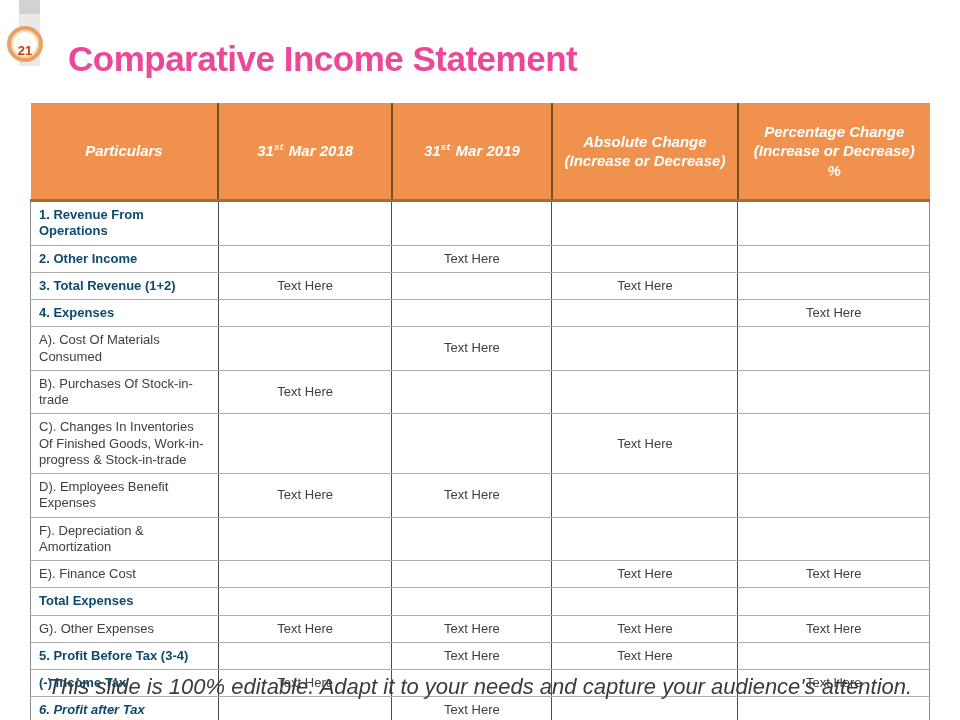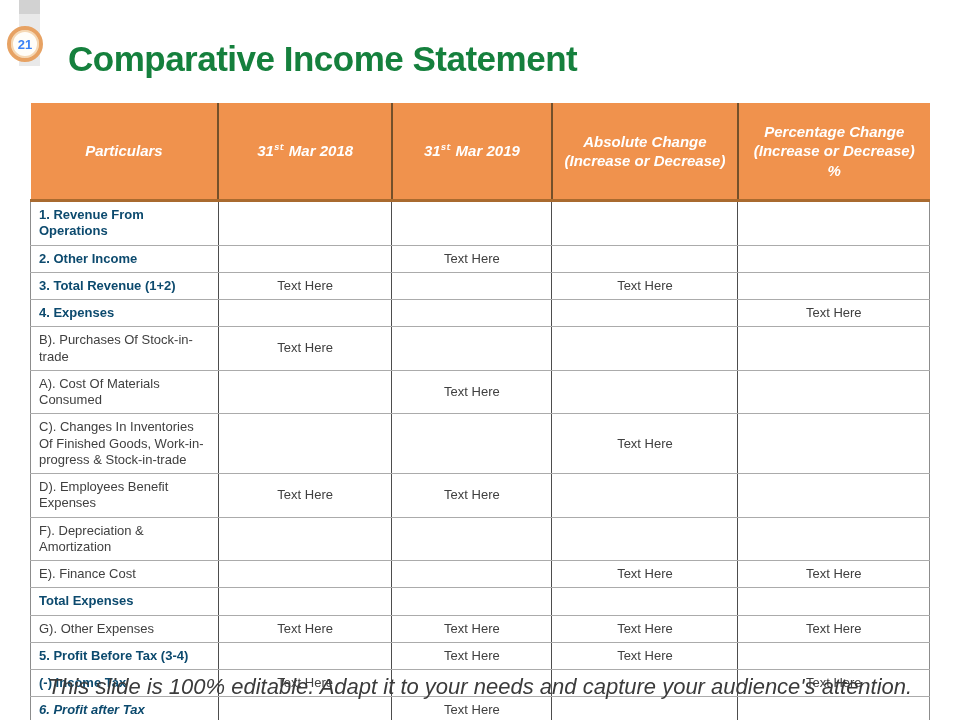--- a/index.html
+++ b/index.html
@@ -9,27 +9,27 @@
   }
 
   
   .corner-tab { position:absolute; left:19px; top:0; width:21px; }
   .corner-tab .tab-top { height:14px; background:#d2d2d2; }
   .corner-tab .tab-bottom { height:52px; background:#e9e9e9; }
   .page-circle {
     position:absolute; left:7px; top:26px; width:28px; height:28px;
     border:4px solid #e7a263; border-radius:50%;
     background:#fffdf8; box-shadow: inset 0 0 0 2px #f5d8b4;
-    display:flex; align-items:center; justify-content:center;
-    font-size:13px; font-weight:bold; color:#3b82f6;
+    display:flex; align-items:flex-end; justify-content:center;
+    font-size:13px; font-weight:bold; color:#c2410c;
   }
 
   .slide-title {
     position:absolute; left:68px; top:16px;
-    font-size:35px; font-weight:bold; color:#15803d; letter-spacing:-0.5px;
+    font-size:35px; font-weight:bold; color:#ec4899; letter-spacing:-0.5px;
   }
 
   
   table.income-table {
     position:absolute; left:30px; top:103px; width:900px;
     border-collapse:collapse; table-layout:fixed;
   }
   thead th {
     background:#f0924d; color:#ffffff;
     font-style:italic; font-weight:bold; font-size:15px; line-height:1.3;
@@ -126,30 +126,30 @@
           <td class="val"></td>
         </tr>
         <tr>
           <td class="label bold">4. Expenses</td>
           <td class="val"></td>
           <td class="val"></td>
           <td class="val"></td>
           <td class="val">Text Here</td>
         </tr>
         <tr>
+          <td class="label">A). Cost Of Materials Consumed</td>
+          <td class="val"></td>
+          <td class="val">Text Here</td>
+          <td class="val"></td>
+          <td class="val"></td>
+        </tr>
+        <tr>
           <td class="label">B). Purchases Of Stock-in-trade</td>
           <td class="val">Text Here</td>
           <td class="val"></td>
-          <td class="val"></td>
-          <td class="val"></td>
-        </tr>
-        <tr>
-          <td class="label">A). Cost Of Materials Consumed</td>
-          <td class="val"></td>
-          <td class="val">Text Here</td>
           <td class="val"></td>
           <td class="val"></td>
         </tr>
         <tr>
           <td class="label">C). Changes In Inventories Of Finished Goods, Work-in-progress &amp; Stock-in-trade</td>
           <td class="val"></td>
           <td class="val"></td>
           <td class="val">Text Here</td>
           <td class="val"></td>
         </tr>

